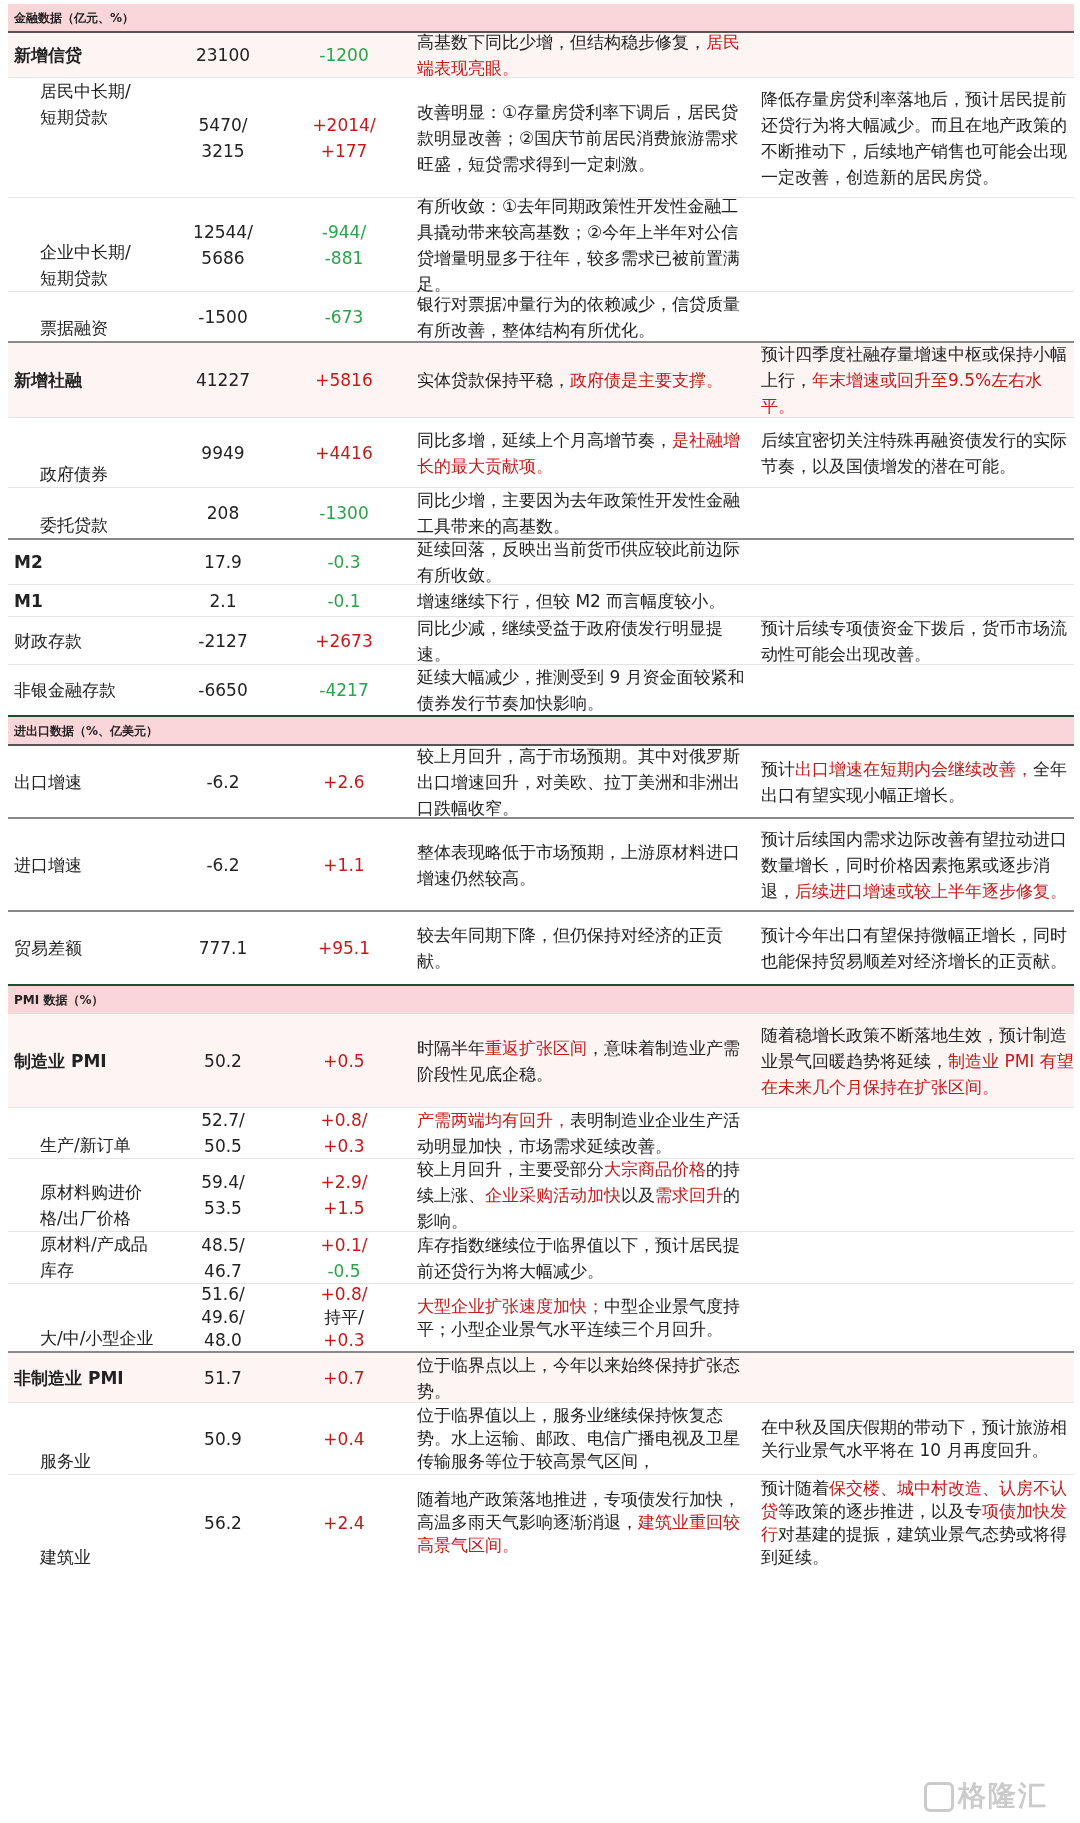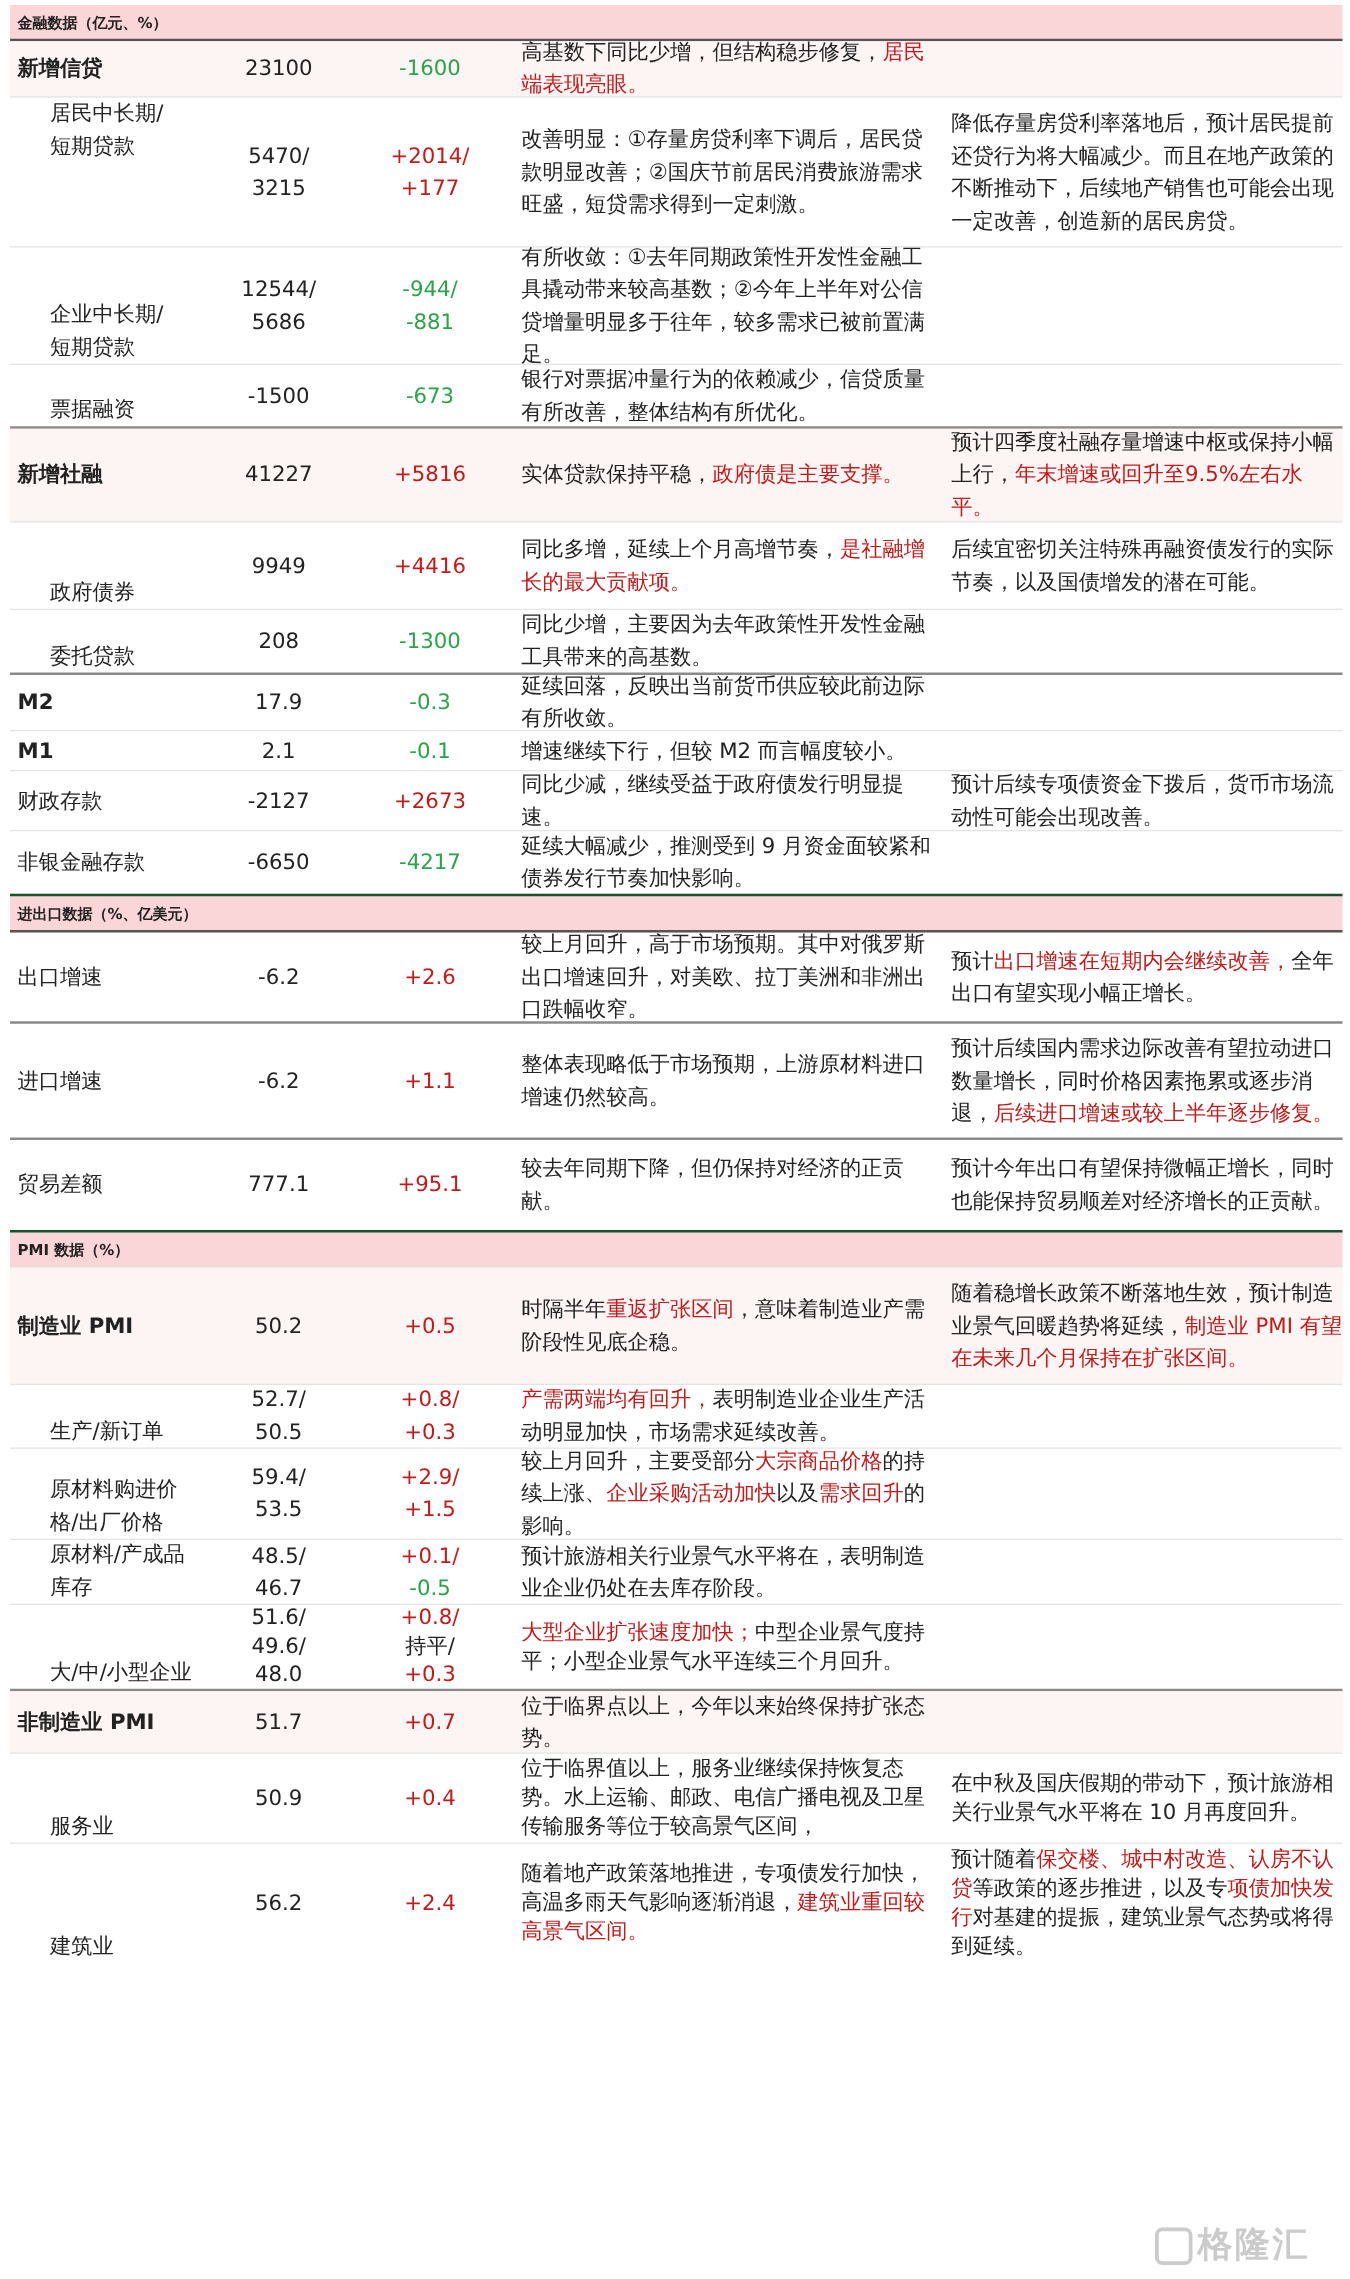--- a/index.html
+++ b/index.html
@@ -34,21 +34,21 @@
 
 <div class="table">
 
   <div class="row section" style="height:29px">
     <span class="section-title">金融数据（亿元、%）</span>
   </div>
 
   <div class="row hl" style="height:45px">
     <div class="cell c-name bold">新增信贷</div>
     <div class="cell c-val">23100</div>
-    <div class="cell c-chg down">-1600</div>
+    <div class="cell c-chg down">-1200</div>
     <div class="cell c-desc">
         <div><span>高基数下同比少增，但结构稳步修复，</span><span class="red">居民端表现亮眼。</span></div>
       </div>
     <div class="cell c-out">
         <div></div>
       </div>
   </div>
 
   <div class="row" style="height:120px">
     <div class="cell c-name sub stack">
@@ -276,21 +276,21 @@
     <div class="cell c-name sub">
         <div><span>原材料/产成品</span><br><span>库存</span></div>
       </div>
     <div class="cell c-val">
         <div><span>48.5/</span><br><span>46.7</span></div>
       </div>
     <div class="cell c-chg">
         <div><span class="up">+0.1/</span><br><span class="down">-0.5</span></div>
       </div>
     <div class="cell c-desc">
-        <div><span>预计旅游相关行业景气水平将在，表明制造业企业仍处在去库存阶段。</span></div>
+        <div><span>库存指数继续位于临界值以下，预计居民提前还贷行为将大幅减少。</span></div>
       </div>
     <div class="cell c-out">
         <div></div>
       </div>
   </div>
 
   <div class="row thick" style="height:69px">
     <div class="cell c-name sub">大/中/小型企业</div>
     <div class="cell c-val" style="line-height:23px">
         <div><span>51.6/</span><br><span>49.6/</span><br><span>48.0</span></div>

